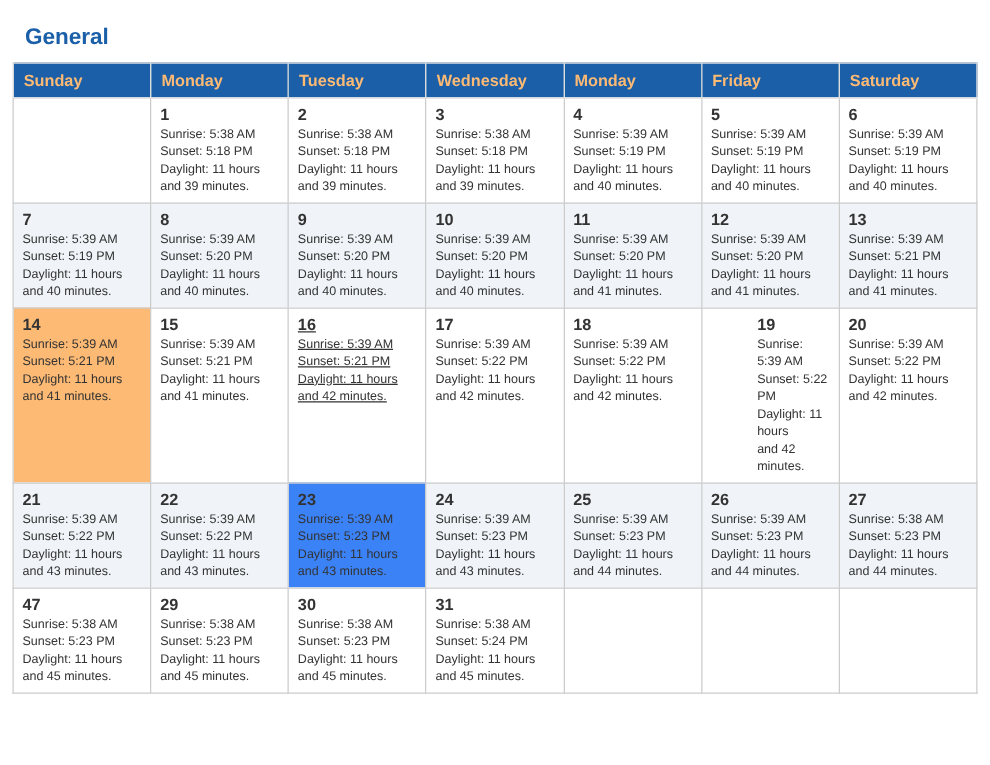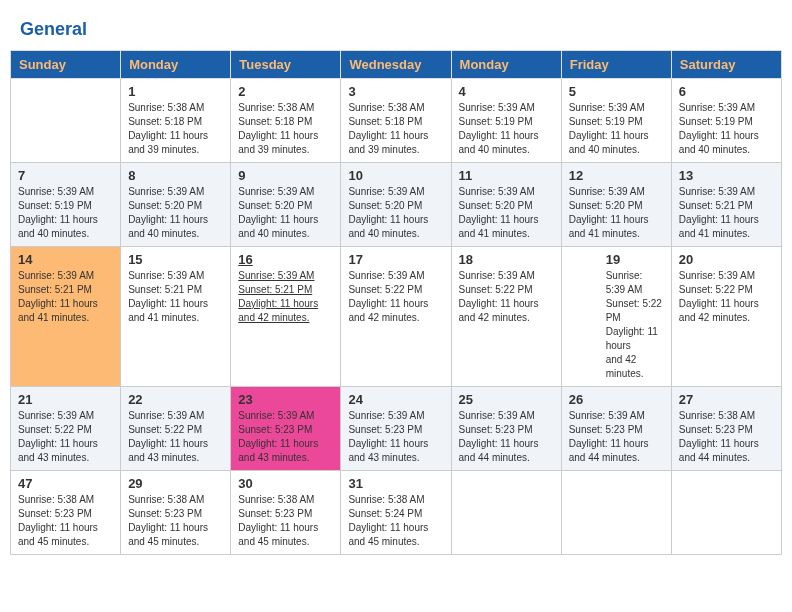--- a/index.html
+++ b/index.html
@@ -275,21 +275,21 @@
 Daylight: 11 hours
 and 43 minutes.</div>
         </td>
         <td style="background-color: rgb(240, 244, 248);">
           <span class="day-num">22</span>
           <div class="day-info" style="white-space: pre-line;">Sunrise: 5:39 AM
 Sunset: 5:22 PM
 Daylight: 11 hours
 and 43 minutes.</div>
         </td>
-        <td style="background-color: #ec4899; margin-top: 35px;">
+        <td style="background-color: #3b82f6; margin-top: 35px;">
           <span class="day-num">23</span>
           <div class="day-info" style="white-space: pre-line;">Sunrise: 5:39 AM
 Sunset: 5:23 PM
 Daylight: 11 hours
 and 43 minutes.</div>
         </td>
         <td style="background-color: rgb(240, 244, 248);">
           <span class="day-num">24</span>
           <div class="day-info" style="white-space: pre-line;">Sunrise: 5:39 AM
 Sunset: 5:23 PM

